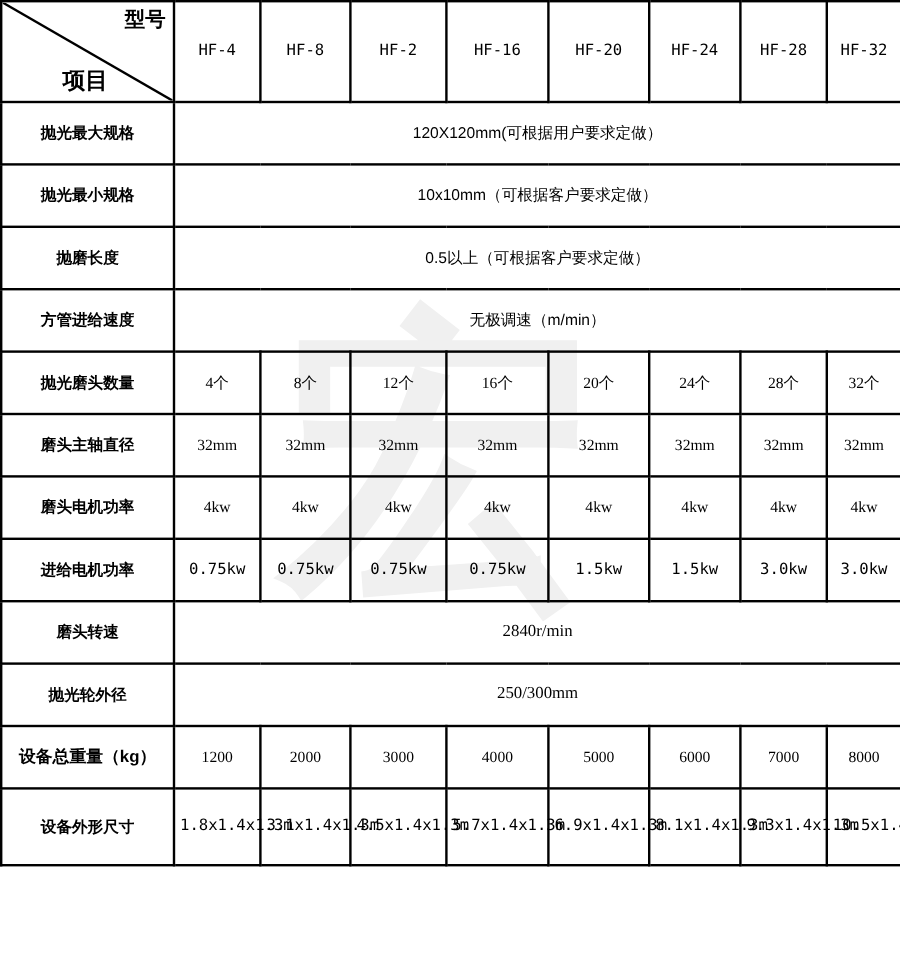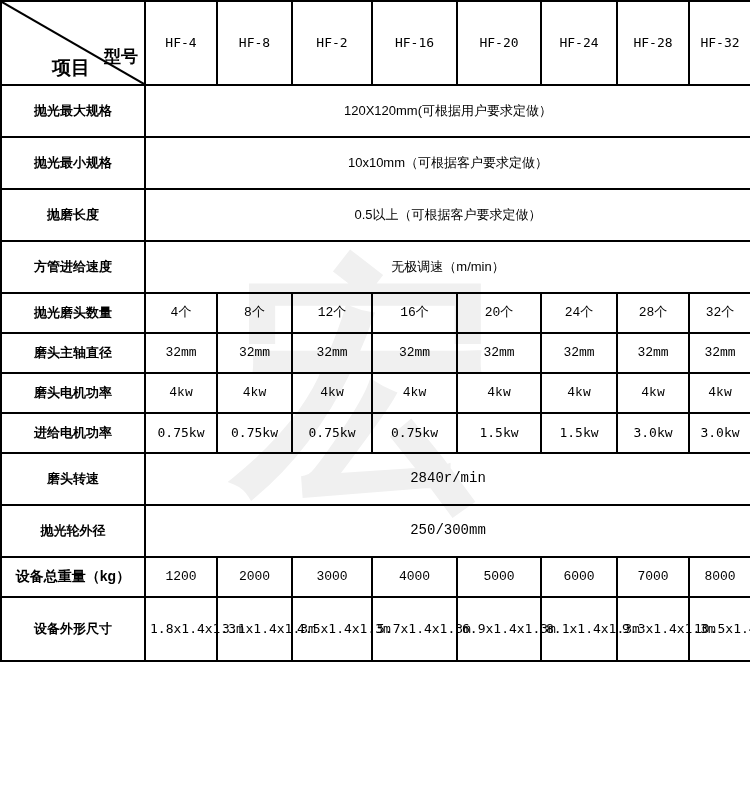--- a/index.html
+++ b/index.html
@@ -76,55 +76,54 @@
     top: 0;
     width: 100%;
     height: 100%;
   }
   .corner .tr-label {
     position: absolute;
     right: 6px;
     top: 4px;
     font-size: 17px;
     font-weight: bold;
-    margin-top: 40px;
   }
   .corner .bl-label {
     position: absolute;
     left: 6px;
     bottom: 4px;
     font-size: 19px;
     font-weight: bold;
     margin-left: 44px;
   }
   .colhead {
     font-family: "DejaVu Sans Mono", "Liberation Mono", monospace;
     font-size: 14px;
     font-weight: normal;
     letter-spacing: 0px;
   }
   .merged {
     font-size: 15px;
     margin-left: 12px;
   }
   .mono {
-    font-family: Liberation Mono, monospace;
+    font-family: Liberation Serif, serif;
     font-size: 13px;
     border-radius: 17px;
   }
   .mono-sm {
     font-family: "DejaVu Sans Mono", "Liberation Mono", monospace;
     font-size: 12px;
     margin-top: 44px;
   }
   .cell-left {
     text-align: left;
   }
   .r-tall { height: 52px; }
-  .r-mid { height: 40px; }
+  .r-mid { height: 52px; }
   .r-last { height: 64px; }
   .dim-cell {
     font-family: "DejaVu Sans Mono", "Liberation Mono", monospace;
     font-size: 12.5px;
     text-align: left;
     padding-left: 5px;
     line-height: 1.35;
   }
 </style>
 </head>

